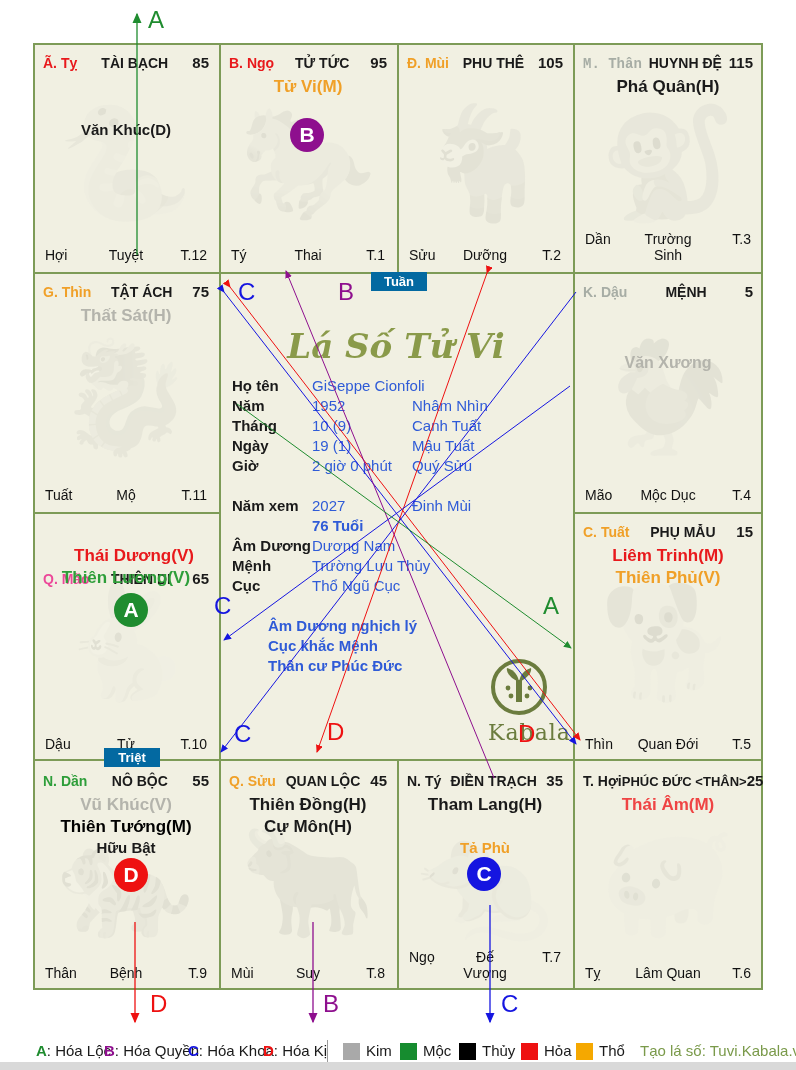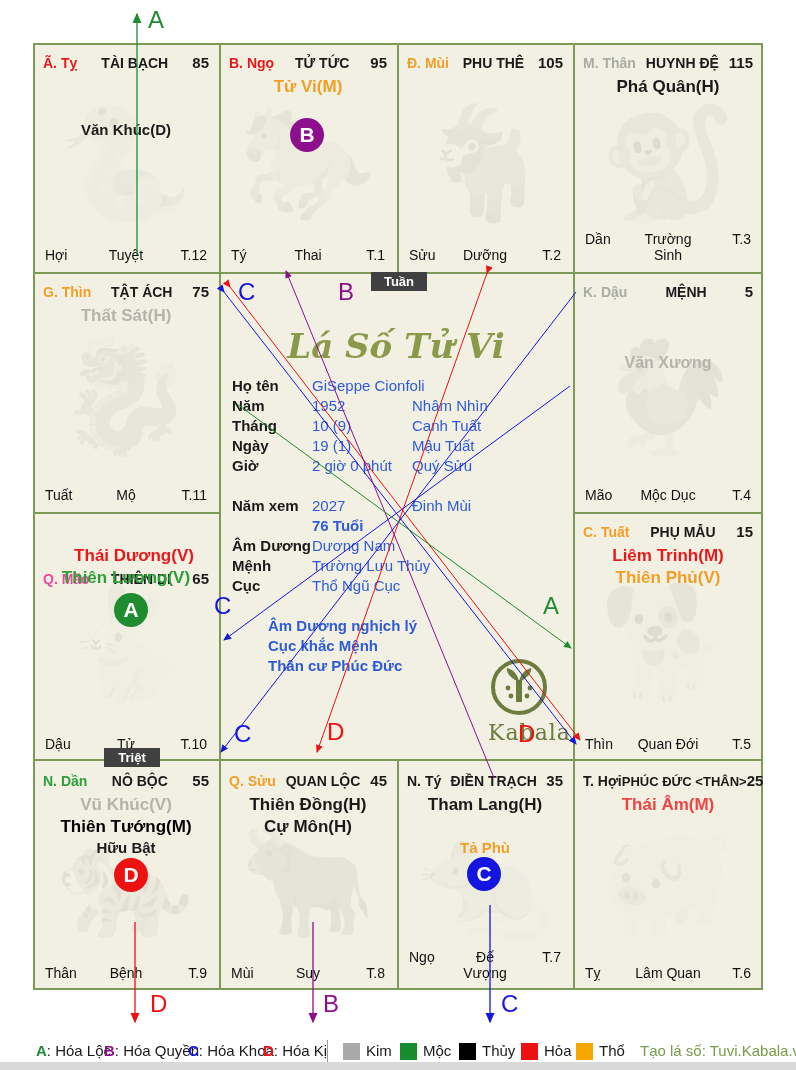--- a/index.html
+++ b/index.html
@@ -17,21 +17,21 @@
   .star{font-size:17px;font-weight:bold;line-height:22px;white-space:nowrap;}
   .minor{position:absolute;left:0;right:0;text-align:center;font-size:15px;font-weight:bold;color:#1a1a1a;}
   .cfoot{position:absolute;left:10px;right:10px;bottom:7px;display:flex;font-size:14px;color:#111;}
   .cfoot span:nth-child(1){flex:1;text-align:left;}
   .cfoot span:nth-child(2){flex:1.4;text-align:center;}
   .cfoot span:nth-child(3){flex:1;text-align:right;}
   .zodiac{position:absolute;left:0;right:0;top:50%;transform:translateY(-46%);
           text-align:center;font-size:110px;opacity:0.08;filter:grayscale(1);pointer-events:none;}
   .circle{position:absolute;width:34px;height:34px;border-radius:50%;color:#fff;
           font-size:21px;font-weight:bold;display:flex;align-items:center;justify-content:center;}
-  .badge{position:absolute;background:#404040;color:#fff;font-size:13px;font-weight:bold;
+  .badge{position:absolute;background:#0369a1;color:#fff;font-size:13px;font-weight:bold;
          padding:2px 0;width:56px;text-align:center;}
   .wm-pill{position:absolute;left:246px;top:285px;width:302px;height:33px;background:rgba(60,60,50,0.05);
            border-radius:16px;display:flex;align-items:center;justify-content:center;
            color:#b9b9b0;font-size:19px;letter-spacing:2px;white-space:nowrap;}
   .chart-title{position:absolute;left:221px;top:326px;width:350px;text-align:center;
            font-family:"DejaVu Serif",serif;font-style:italic;font-weight:bold;
            font-size:34px;color:#8a9a4a;}
   .inforow{display:flex;height:20px;line-height:20px;font-size:15px;}
   .inforow .lab{width:80px;font-weight:bold;color:#1a1a1a;}
   .inforow .v1{width:100px;color:#2f5bd7;}
@@ -109,21 +109,21 @@
     <div class="cfoot">
         <span>Sửu</span>
         <span>Dưỡng</span>
         <span>T.2</span>
       </div>
   </div>
 
   <div class="cell" style="left:575px;top:45px;width:186px;height:225px">
     <div class="zodiac">🐒</div>
     <div class="chead">
-        <span class="chi" style="color: rgb(167, 173, 165);">M. Thân</span>
+        <span class="chi" style="color: rgb(167, 173, 165); font-family: Liberation Mono, monospace;">M. Thân</span>
         <span class="pal">HUYNH ĐỆ</span>
         <span class="num">115</span>
       </div>
     <div class="stars">
         <div class="star" style="color: rgb(26, 26, 26);">Phá Quân(H)</div>
       </div>
     <div class="cfoot">
         <span>Dần</span>
         <span>Trường Sinh</span>
         <span>T.3</span>

